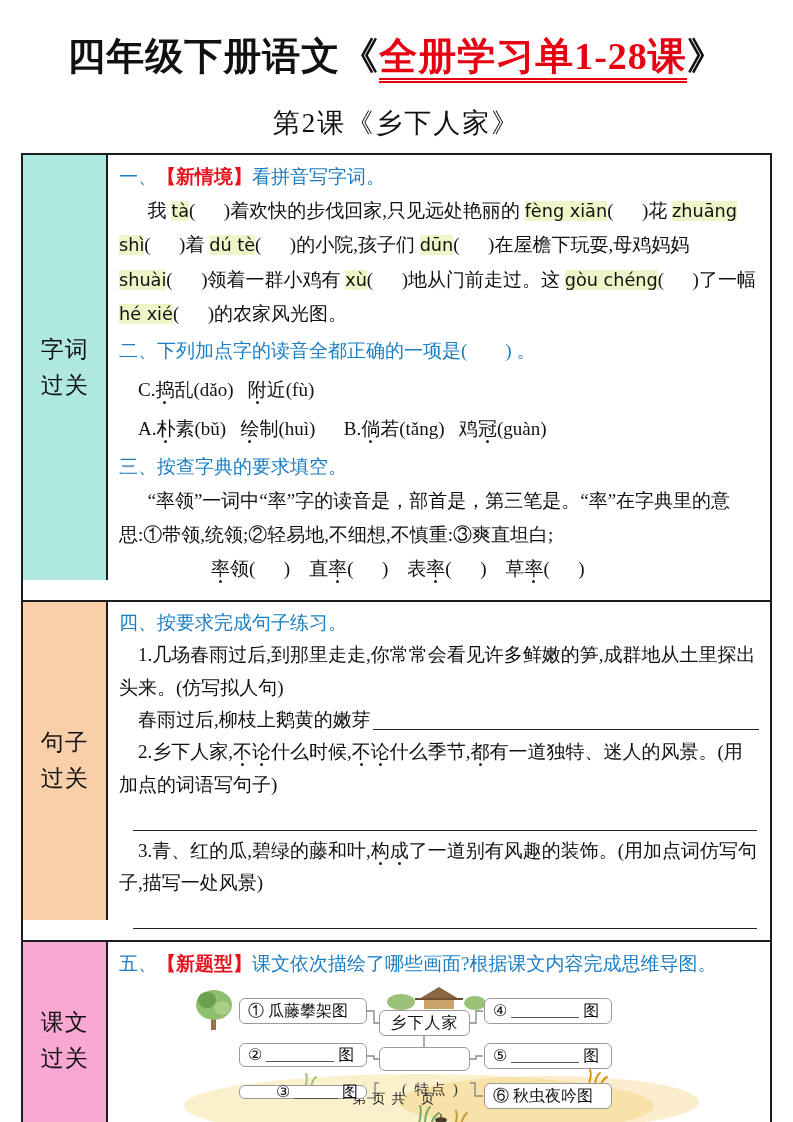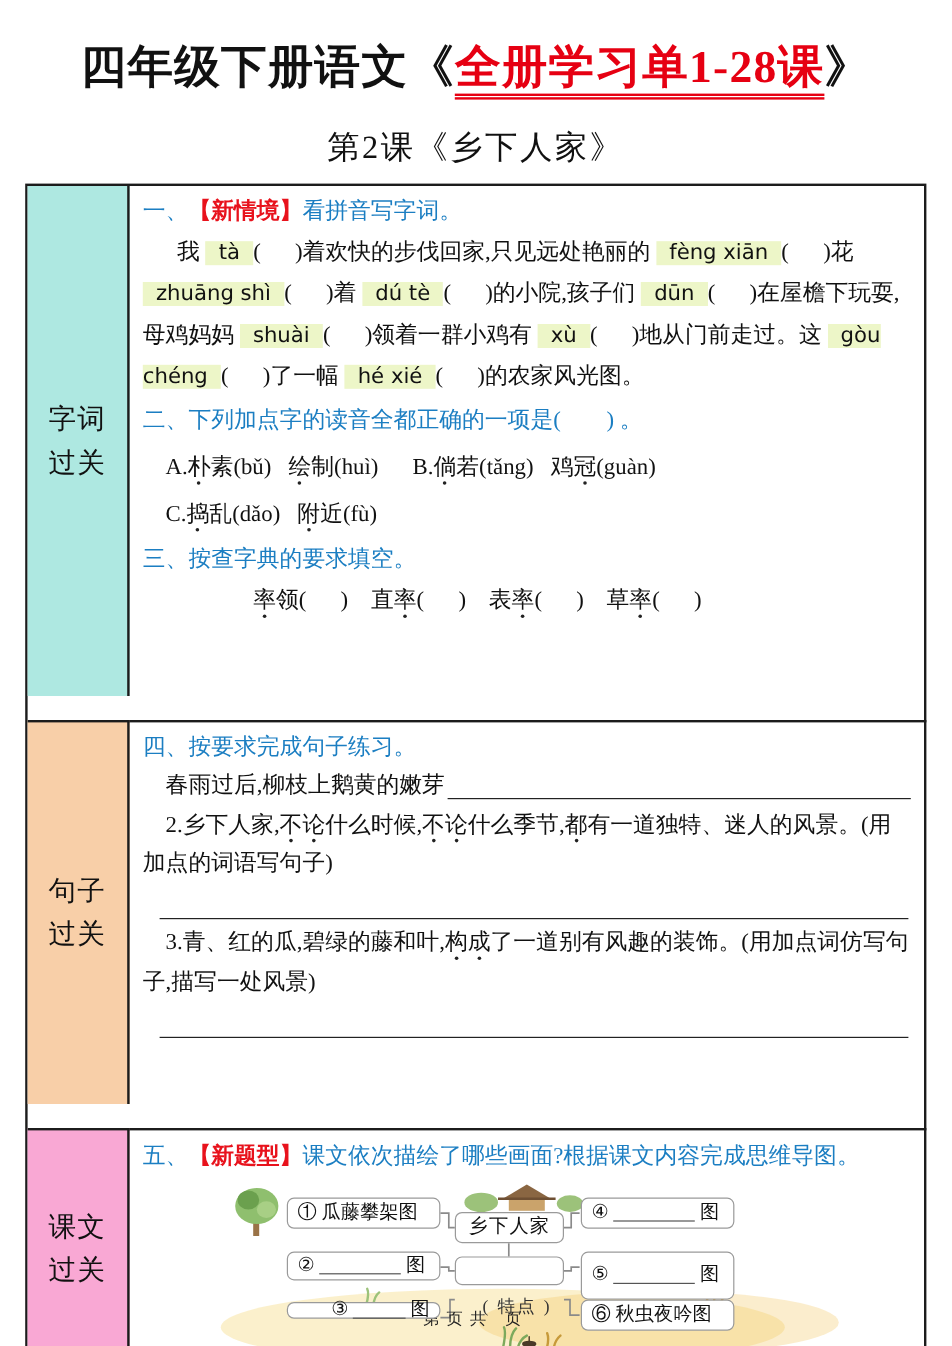--- a/index.html
+++ b/index.html
@@ -25,38 +25,38 @@
     margin:12px auto 0 auto; width:751px;
     display:grid; grid-template-columns:85px 1fr;
     border:2.5px solid #1c1c1c;
   }
   .side {
     border-right:2px solid #1c1c1c;
     display:flex; align-items:center; justify-content:center;
   }
   .side span {
     display:block; width:2.1em; font-size:23px; line-height:1.55;
-    word-break:break-all; text-align:left; letter-spacing:1px;font-family:Liberation Serif, serif;
+    word-break:break-all; text-align:right; letter-spacing:1px;font-family:Liberation Serif, serif;
   }
   .bt { border-top:2px solid #1c1c1c;margin-top:20px; }
   .r1 { height:425px; } .r2 { height:320px; } .r3 { height:200px; }
   .bg-teal  { background:#aee8e1; }
   .bg-peach { background:#f8cfa8; }
   .bg-green { background:#f9a8d4; }
   .content { padding:5px 11px 0 11px; font-size:19px; line-height:1.8; }
   .r2.content { line-height:1.7; }
   .heading { color:#1b7ec2; }
   .redtag  { color:#e8121c; font-weight:bold; }
   p { margin:0; }
   .indent15 { text-indent:1.5em; }
   .indent1  { text-indent:1em; }
   
   .py {
     background:#edf6c8; font-family:"DejaVu Sans","Liberation Sans",sans-serif;
-    font-size:0.93em; padding:0 11px;
+    font-size:0.93em; padding:0 0;
   }
   
   .dotchar { position:relative; }
   .dotchar::after {
     content:""; position:absolute; left:50%; bottom:-4px; margin-left:-1.5px;
     width:3px; height:3px; border-radius:50%; background:#222;
   }
   
   .fill-flex { display:flex; align-items:flex-end;justify-content:flex-end; }
   .fill-flex .pre { white-space:nowrap; text-indent:1em; }
@@ -95,31 +95,33 @@
 
 <div class="worksheet">
 
   <div class="side r1 bg-teal">
     <span>字词过关</span>
   </div>
   <div class="content r1">
     <p class="heading"><span>一、</span><span class="redtag">【新情境】</span><span>看拼音写字词。</span></p>
     <p class="indent15">我 <span class="py">tà</span>(&nbsp;&nbsp;&nbsp;&nbsp;&nbsp;&nbsp;)着欢快的步伐回家,只见远处艳丽的 <span class="py">fèng xiān</span>(&nbsp;&nbsp;&nbsp;&nbsp;&nbsp;&nbsp;)花 <span class="py">zhuāng shì</span>(&nbsp;&nbsp;&nbsp;&nbsp;&nbsp;&nbsp;)着 <span class="py">dú tè</span>(&nbsp;&nbsp;&nbsp;&nbsp;&nbsp;&nbsp;)的小院,孩子们 <span class="py">dūn</span>(&nbsp;&nbsp;&nbsp;&nbsp;&nbsp;&nbsp;)在屋檐下玩耍,母鸡妈妈 <span class="py">shuài</span>(&nbsp;&nbsp;&nbsp;&nbsp;&nbsp;&nbsp;)领着一群小鸡有 <span class="py">xù</span>(&nbsp;&nbsp;&nbsp;&nbsp;&nbsp;&nbsp;)地从门前走过。这 <span class="py">gòu chéng</span>(&nbsp;&nbsp;&nbsp;&nbsp;&nbsp;&nbsp;)了一幅 <span class="py">hé xié</span>(&nbsp;&nbsp;&nbsp;&nbsp;&nbsp;&nbsp;)的农家风光图。</p>
     <p class="heading sec-gap"><span>二、</span><span>下列加点字的读音全都正确的一项是(&nbsp;&nbsp;&nbsp;&nbsp;&nbsp;&nbsp;&nbsp;&nbsp;)&nbsp;。</span></p>
+    <p class="indent1 optline">C.<span class="dotchar">捣</span>乱(dǎo)&nbsp;&nbsp;&nbsp;<span class="dotchar">附</span>近(fù)</p>
     <p class="indent1 optline">A.<span class="dotchar">朴</span>素(bǔ)&nbsp;&nbsp;&nbsp;<span class="dotchar">绘</span>制(huì)&nbsp;&nbsp;&nbsp;&nbsp;&nbsp;&nbsp;B.<span class="dotchar">倘</span>若(tǎng)&nbsp;&nbsp;&nbsp;鸡<span class="dotchar">冠</span>(guàn)</p>
-    <p class="indent1 optline">C.<span class="dotchar">捣</span>乱(dǎo)&nbsp;&nbsp;&nbsp;<span class="dotchar">附</span>近(fù)</p>
     <p class="heading sec-gap"><span>三、</span><span>按查字典的要求填空。</span></p>
+    <p class="indent15">“率领”一词中“率”字的读音是，部首是，第三笔是。“率”在字典里的意思:①带领,统领;②轻易地,不细想,不慎重:③爽直坦白;</p>
     <p class="s3fill"><span class="dotchar">率</span>领(&nbsp;&nbsp;&nbsp;&nbsp;&nbsp;&nbsp;)&nbsp;&nbsp;&nbsp;&nbsp;直<span class="dotchar">率</span>(&nbsp;&nbsp;&nbsp;&nbsp;&nbsp;&nbsp;)&nbsp;&nbsp;&nbsp;&nbsp;表<span class="dotchar">率</span>(&nbsp;&nbsp;&nbsp;&nbsp;&nbsp;&nbsp;)&nbsp;&nbsp;&nbsp;&nbsp;草<span class="dotchar">率</span>(&nbsp;&nbsp;&nbsp;&nbsp;&nbsp;&nbsp;)</p>
   </div>
 
   <div class="side r2 bg-peach bt">
     <span>句子过关</span>
   </div>
   <div class="content r2 bt">
     <p class="heading"><span>四、</span><span>按要求完成句子练习。</span></p>
+    <p class="indent1">1.几场春雨过后,到那里走走,你常常会看见许多鲜嫩的笋,成群地从土里探出头来。(仿写拟人句)</p>
     <div class="fill-flex">
       <span class="pre">春雨过后,柳枝上鹅黄的嫩芽</span>
       <span class="blankfill"></span>
     </div>
     <p class="indent1">2.乡下人家,<span class="dotchar">不</span><span class="dotchar">论</span>什么时候,<span class="dotchar">不</span><span class="dotchar">论</span>什么季节,<span class="dotchar">都</span>有一道独特、迷人的风景。(用加点的词语写句子)</p>
     <div class="blankline"></div>
     <p class="indent1">3.青、红的瓜,碧绿的藤和叶,<span class="dotchar">构</span><span class="dotchar">成</span>了一道别有风趣的装饰。(用加点词仿写句子,描写一处风景)</p>
     <div class="blankline"></div>
   </div>
 
@@ -173,19 +175,19 @@
 
       <div class="mmbox" style="left:120px; top:14px; width:128px; height:26px;">① 瓜藤攀架图</div>
       <div class="mmbox" style="left:120px; top:59px; width:128px; height:24px;">② <span class="mmblank"></span>图</div>
       <div class="mmbox" style="left:120px; top:101px; width:128px; height:14px;padding-left:36px;">③ <span class="mmblank"></span>图</div>
 
       <div class="mmbox mmcenter" style="left:260px; top:26px; width:91px; height:26px;">乡下人家</div>
       <div class="mmbox mmcenter" style="left:260px; top:63px; width:91px; height:24px;"></div>
       <div class="mmlabel" style="left:255px; top:92px; width:114px;">(&nbsp;特点&nbsp;)</div>
 
       <div class="mmbox" style="left:365px; top:14px; width:128px; height:26px;">④ <span class="mmblank"></span>图</div>
-      <div class="mmbox" style="left:365px; top:59px; width:128px; height:40px;">⑤ <span class="mmblank"></span>图</div>
+      <div class="mmbox" style="left:365px; top:59px; width:128px; height:26px;">⑤ <span class="mmblank"></span>图</div>
       <div class="mmbox" style="left:365px; top:99px; width:128px; height:26px;">⑥ 秋虫夜吟图</div>
     </div>
   </div>
 </div>
 
 <div class="footer">第页共&nbsp;页</div>
 
 </body></html>

